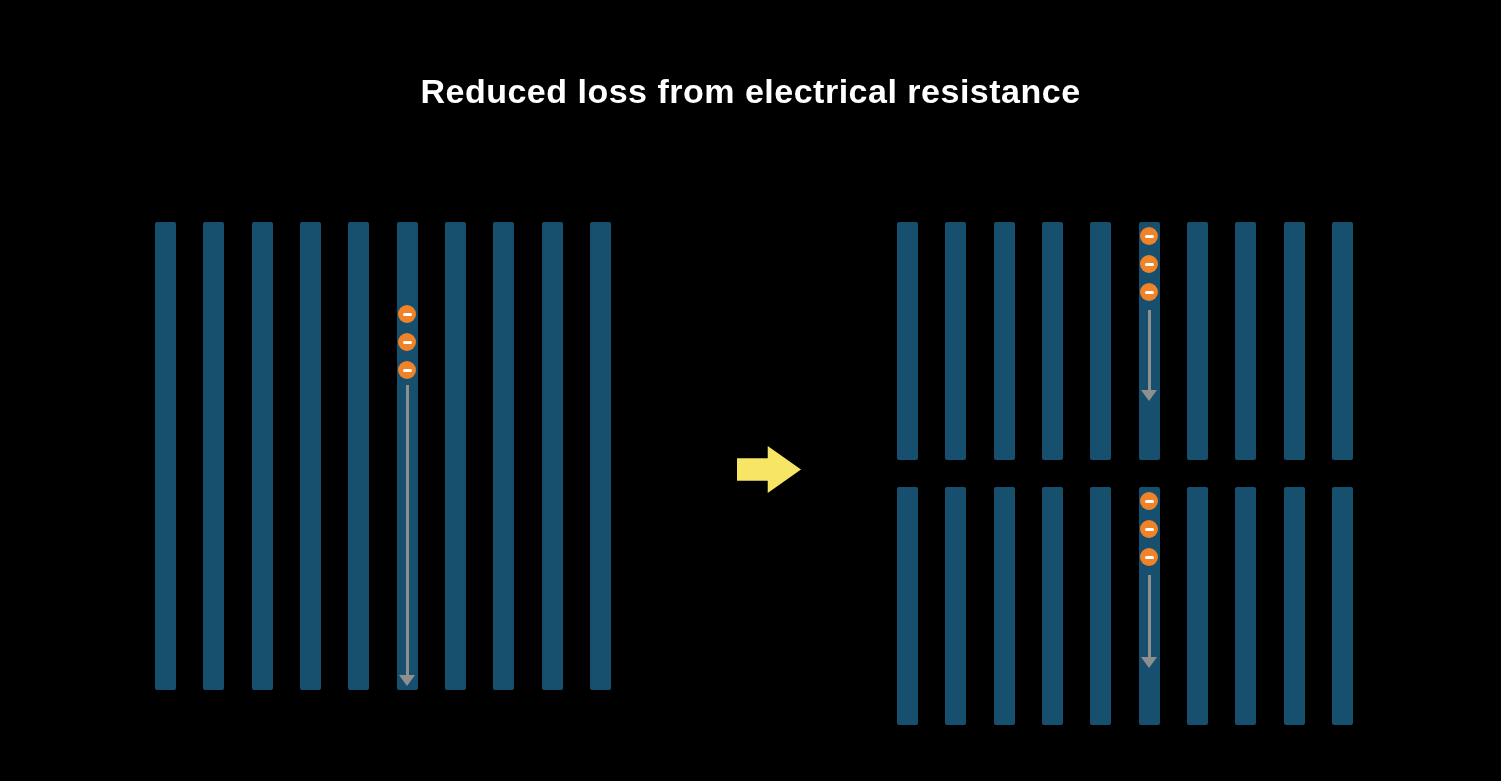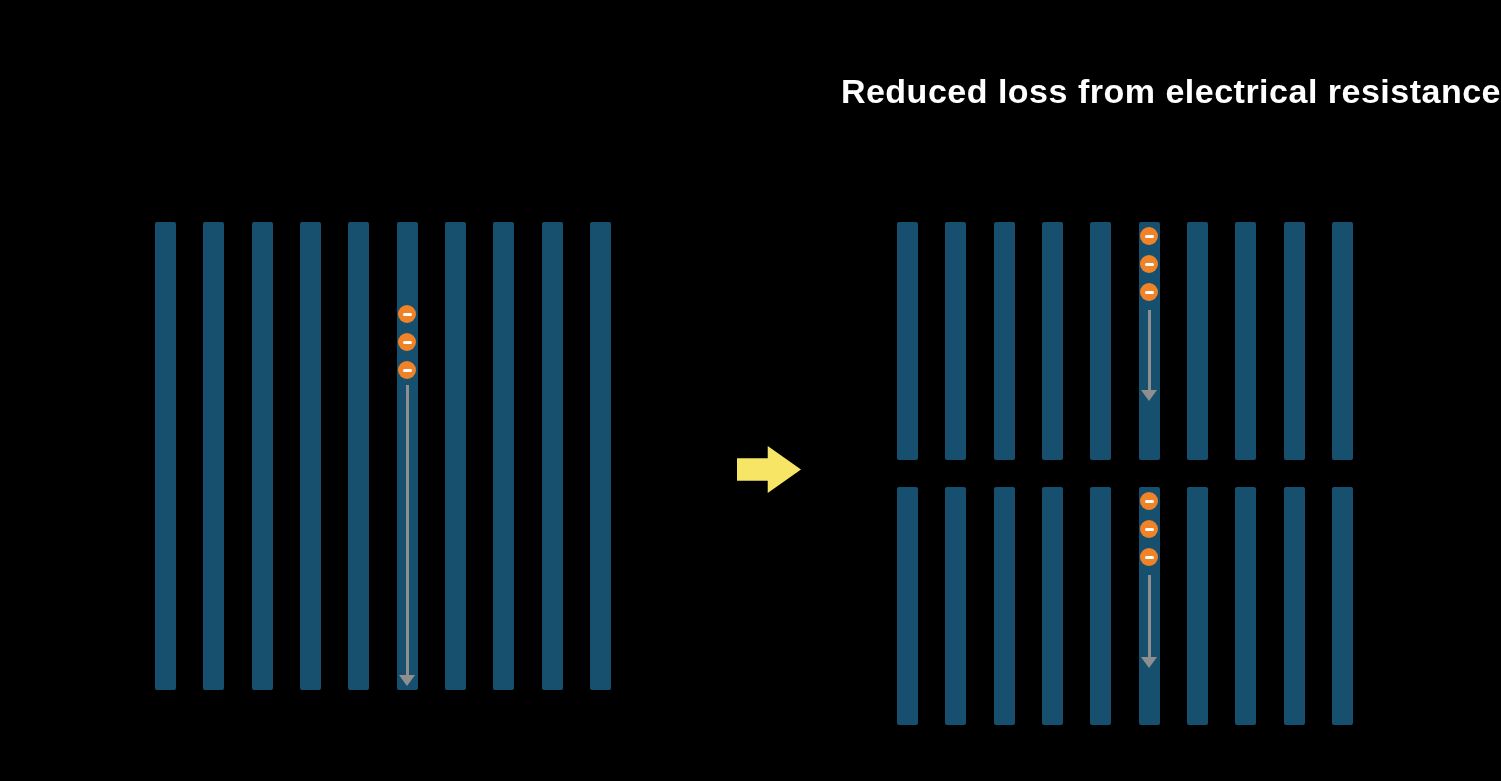--- a/index.html
+++ b/index.html
@@ -14,21 +14,21 @@
     background: #000;
     overflow: hidden;
     font-family: "Liberation Sans", sans-serif;
   }
   .title {
     position: absolute;
     top: 72px;
     left: 0;
     width: 100%;
     margin: 0;
-    text-align: right;
+    text-align: center;
     color: #ffffff;
     font-size: 34px;
     font-weight: bold;
     letter-spacing: 0.5px;
   }
   .panel {
     position: absolute;
     display: flex;
     justify-content: space-between;
   }

